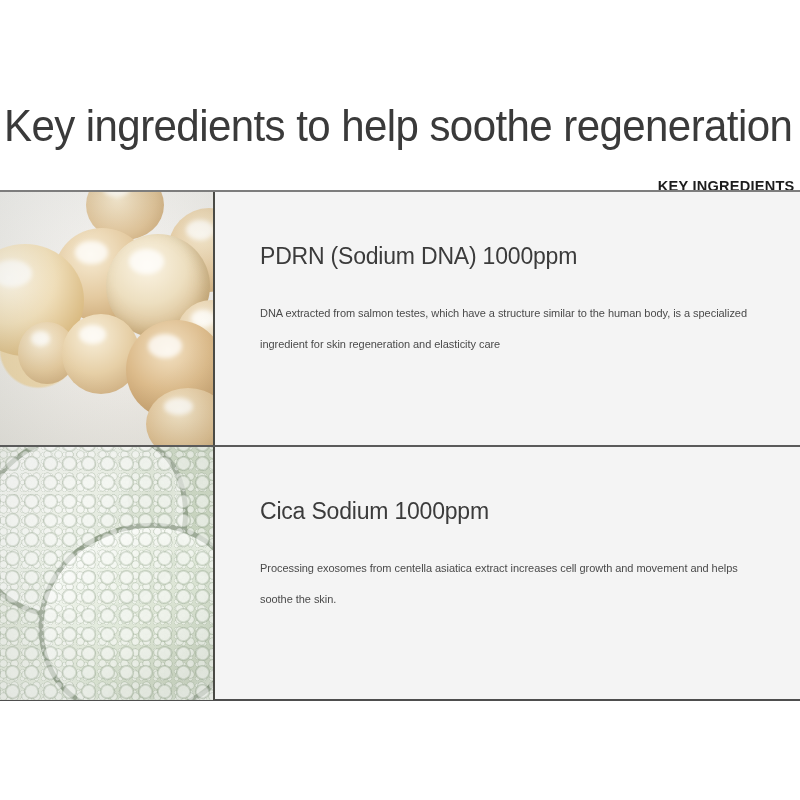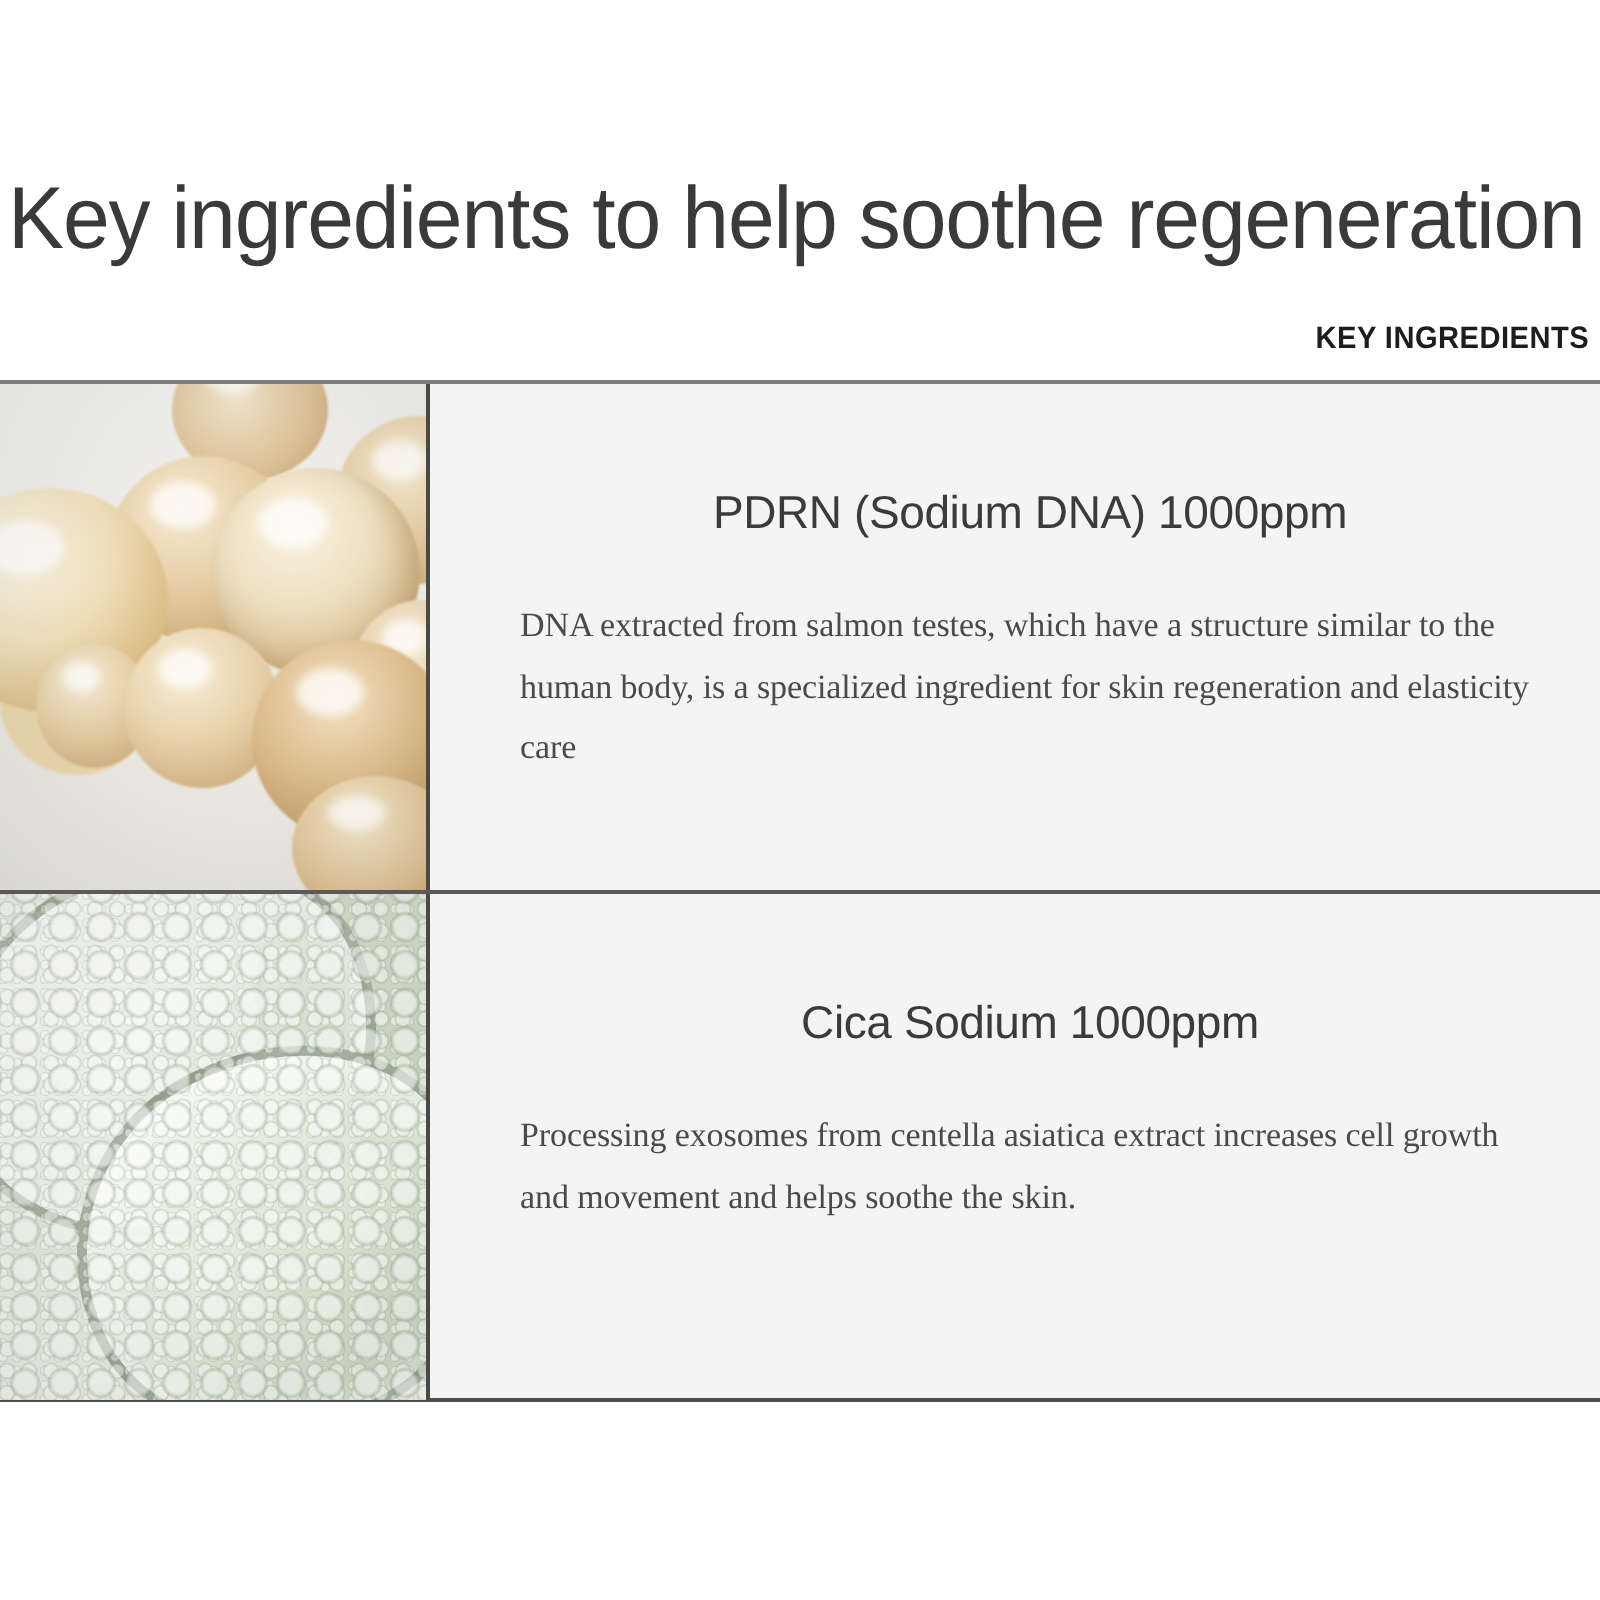--- a/index.html
+++ b/index.html
@@ -13,21 +13,21 @@
     font-family: "Liberation Sans", sans-serif;
     color: #2e2e2e;
     overflow: hidden;
     position: relative;
   }
 
   
   .header {
     position: absolute;
     left: 0;
-    top: 0;
+    top: 16px;
     width: 800px;
     height: 190px;
     background: #ffffff;
     text-decoration: underline;
   }
   .page-title {
     position: absolute;
     left: 4px;
     top: 84px;
     width: 796px;
@@ -187,31 +187,29 @@
     padding: 50px 30px 0 45px;
     box-sizing: border-box;
   }
   .ingredient-title {
     font-size: 23px;
     font-weight: 400;
     color: #3b3b3b;
     letter-spacing: -0.2px;
     line-height: 28px;
     margin: 0;
-    text-align: center;
   }
   .ingredient-desc {
     margin: 28px 0 0 0;
-    font-size: 17px;
+    font-size: 11px;
     font-weight: 400;
     line-height: 30.5px;
     color: #4a4a4a;
     letter-spacing: -0.05px;
     max-width: 505px;
-    font-family: Liberation Serif, serif;
   }
 </style>
 </head>
 <body>
 
 <div class="header">
   <div class="page-title">Key ingredients to help soothe regeneration</div>
   <div class="eyebrow">KEY INGREDIENTS</div>
 </div>
 

